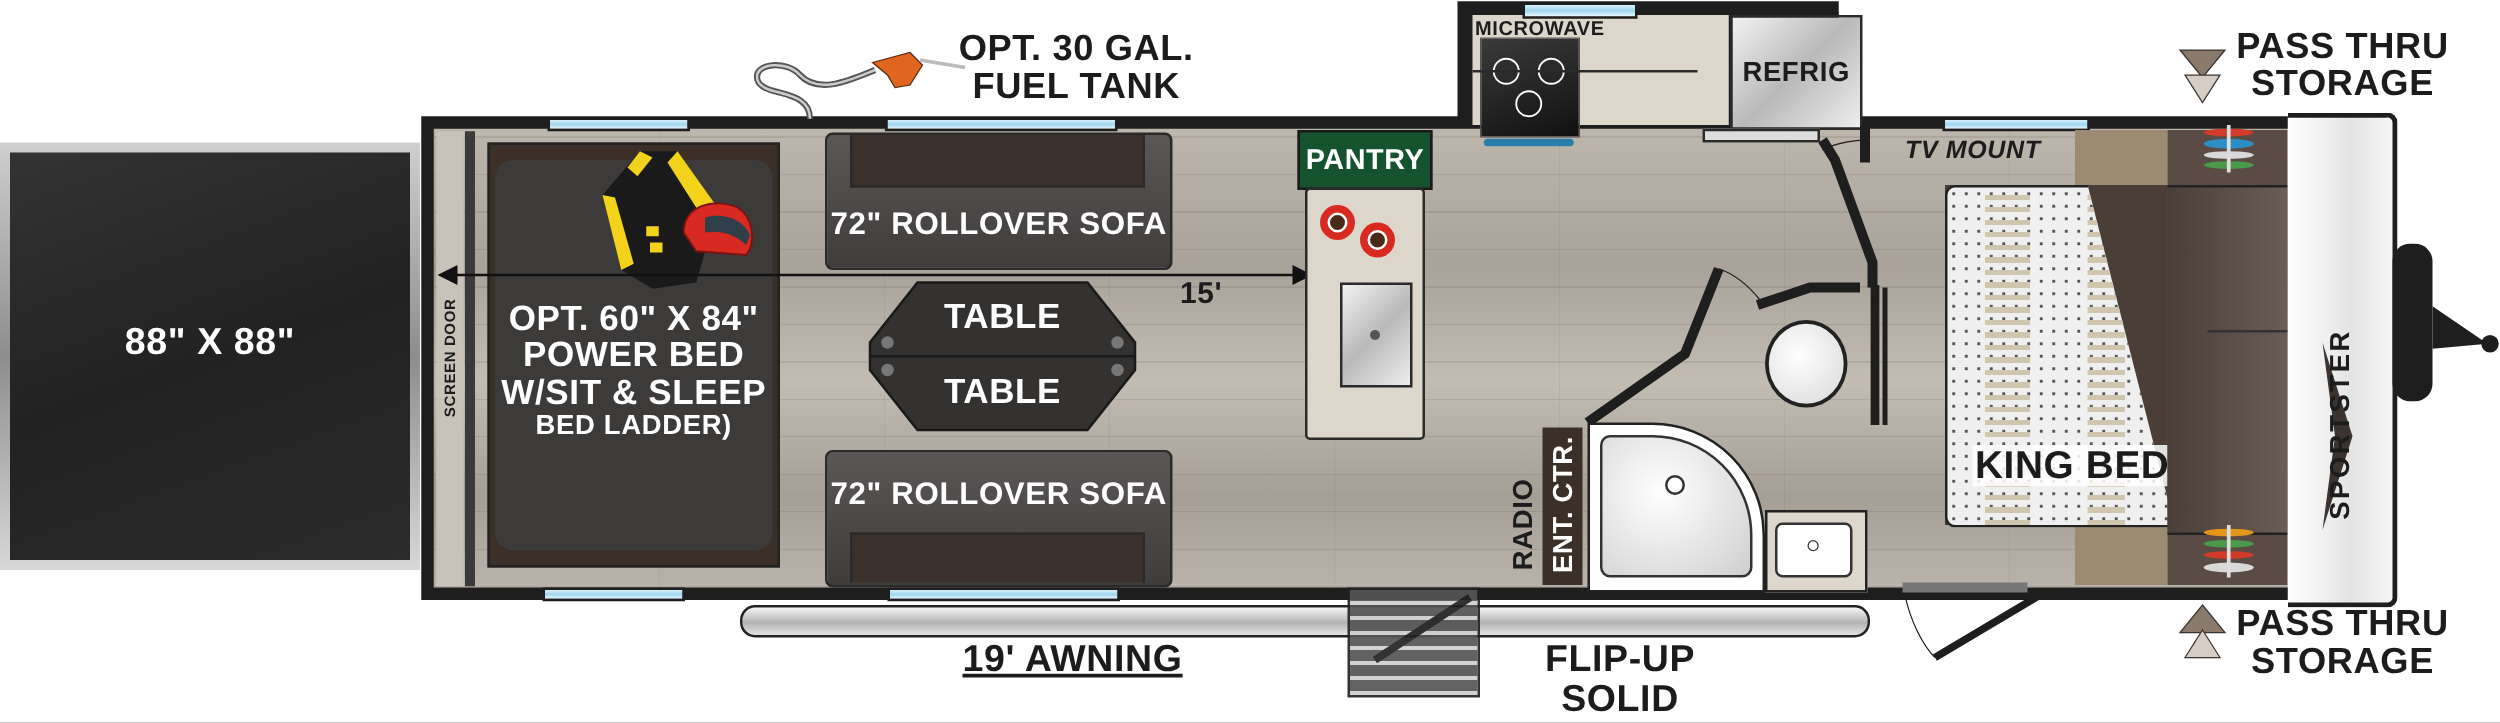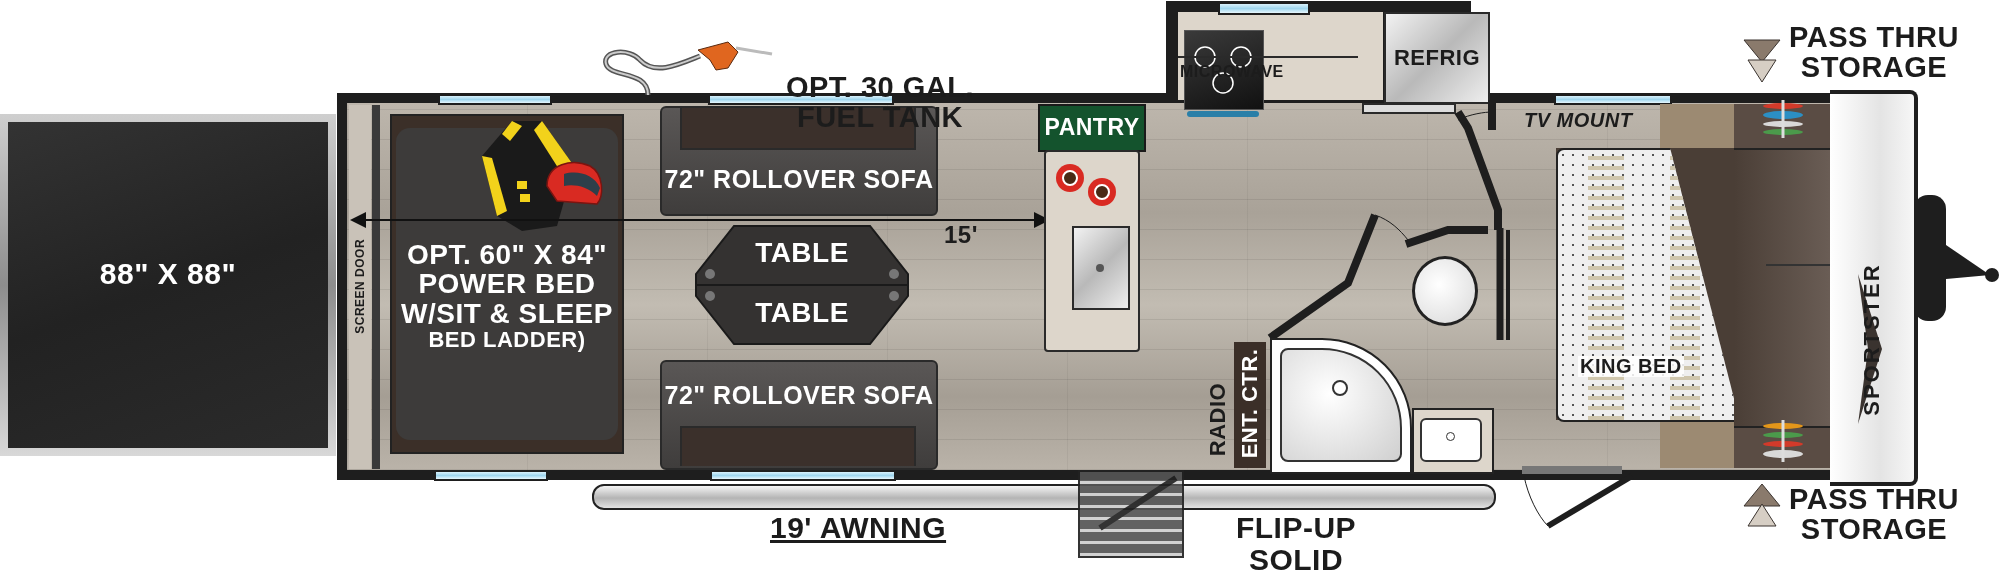--- a/index.html
+++ b/index.html
@@ -106,21 +106,21 @@
   <polygon points="700,10 684,2 684,18" fill="#111"></polygon>
 </svg>
 <div class="abs lbl lbl-dark" style="left:944px;top:222px;font-size:24px;">15'</div>
 
 <svg class="abs" style="left:600px;top:30px;" width="180" height="68" viewBox="0 0 180 68">
   <path d="M48 65 C48 40 10 48 6 34 C2 20 30 18 40 30 C55 46 80 34 100 26" fill="none" stroke="#555" stroke-width="5"></path>
   <path d="M48 65 C48 40 10 48 6 34 C2 20 30 18 40 30 C55 46 80 34 100 26" fill="none" stroke="#ccc" stroke-width="2"></path>
   <path d="M98 20 L128 12 L138 22 L128 38 L116 40 L110 30 Z" fill="#e0661f" stroke="#5a2a10" stroke-width="1"></path>
   <line x1="136" y1="18" x2="172" y2="24" stroke="#bbb" stroke-width="3"></line>
 </svg>
-<div class="abs lbl lbl-dark" style="left:780px;top:24px;width:200px;font-size:29px;margin-top:48px;">
+<div class="abs lbl lbl-dark" style="left:761px;top:24px;width:200px;font-size:29px;">
   <div>OPT. 30 GAL.</div>
   <div>FUEL TANK</div>
 </div>
 
 <div class="abs" style="left:1038px;top:104px;width:104px;height:44px;background:#14532d;border:2px solid #1a1a1a;">
   <div class="abs lbl lbl-light" style="left:0;right:0;top:9px;font-size:23px;">PANTRY</div>
 </div>
 <div class="abs counter" style="left:1044px;top:150px;width:92px;height:198px;">
   <svg class="abs" style="left:6px;top:10px;" width="80" height="50">
     <circle cx="18" cy="16" r="14" fill="#d92a22"></circle>
@@ -134,21 +134,21 @@
 </div>
 
 <div class="abs" style="left:1184px;top:30px;width:78px;height:78px;background:linear-gradient(160deg,#3a3a3a,#111);border:1px solid #555;">
   <svg class="abs" style="left:6px;top:12px;" width="66" height="60">
     <circle cx="14" cy="14" r="10" fill="none" stroke="#fff" stroke-width="1.5"></circle>
     <circle cx="50" cy="14" r="10" fill="none" stroke="#fff" stroke-width="1.5"></circle>
     <circle cx="32" cy="40" r="10" fill="none" stroke="#fff" stroke-width="1.5"></circle>
   </svg>
   <div class="abs" style="left:2px;bottom:-8px;width:72px;height:6px;background:#2a7fa8;border-radius:3px;"></div>
 </div>
-<div class="abs lbl lbl-dark" style="left:1180px;top:16px;font-size:16px;text-align:left;margin-top:48px;">MICROWAVE</div>
+<div class="abs lbl lbl-dark" style="left:1180px;top:16px;font-size:16px;text-align:left;">MICROWAVE</div>
 <div class="abs" style="left:1178px;top:56px;width:180px;height:2px;background:#2a2a2a;"></div>
 
 <div class="abs steel" style="left:1384px;top:12px;width:102px;height:88px;">
   <div class="abs lbl lbl-dark" style="left:0;right:0;top:32px;font-size:22px;">REFRIG</div>
 </div>
 <div class="abs" style="left:1362px;top:103px;width:90px;height:7px;background:#ddd;border:2px solid #2a2a2a;"></div>
 
 <svg class="abs" style="left:1230px;top:100px;" width="300" height="380">
 
   <polyline points="40,238 118,183 145,115" fill="none" stroke="#1e1e1e" stroke-width="8"></polyline>
@@ -190,21 +190,21 @@
 <div class="abs" style="left:1660px;top:104px;width:74px;height:44px;background:#9c8a72;"></div>
 <div class="abs" style="left:1660px;top:420px;width:74px;height:48px;background:#9c8a72;"></div>
 
 <div class="abs" style="left:1556px;top:148px;width:244px;height:272px;background:#4a3e36;">
   <div class="abs" style="left:0;top:0;width:180px;height:270px;border:2px solid #222;border-radius:8px 0 0 8px;clip-path:polygon(0 0,62% 0,100% 100%,0 100%);
               background:
                 repeating-linear-gradient(0deg, #cfc6ad 0 4px, transparent 4px 10px) 30px 0/36px 100% no-repeat,
                 repeating-linear-gradient(0deg, #cfc6ad 0 4px, transparent 4px 10px) 112px 0/30px 100% no-repeat,
                 radial-gradient(circle, #555 1.2px, transparent 1.5px) 0 0/10px 10px,
                 #efefef;"></div>
-  <div class="abs lbl lbl-dark" style="left:22px;top:208px;font-size:20px;background:rgba(255,255,255,0.85);padding:0 2px;">KING BED</div>
+  <div class="abs lbl lbl-dark" style="left:22px;top:208px;font-size:31px;background:rgba(255,255,255,0.85);padding:0 2px;">KING BED</div>
 </div>
 
 <div class="abs" style="left:1734px;top:104px;width:96px;height:364px;background:#5a4c44;">
   <div class="abs" style="left:0;top:44px;width:96px;height:276px;background:linear-gradient(90deg,#4a3e36,#6a5d55);border-top:2px solid #222;border-bottom:2px solid #222;"></div>
   <div class="abs" style="left:32px;top:160px;width:64px;height:2px;background:#333;"></div>
 </div>
 <svg class="abs" style="left:1758px;top:100px;" width="50" height="40">
   <ellipse cx="25" cy="6" rx="20" ry="3" fill="#d23a2a"></ellipse>
     <ellipse cx="25" cy="15" rx="20" ry="4" fill="#2b8fc4"></ellipse>
   <ellipse cx="25" cy="24" rx="20" ry="3" fill="#d9d9d9"></ellipse>

